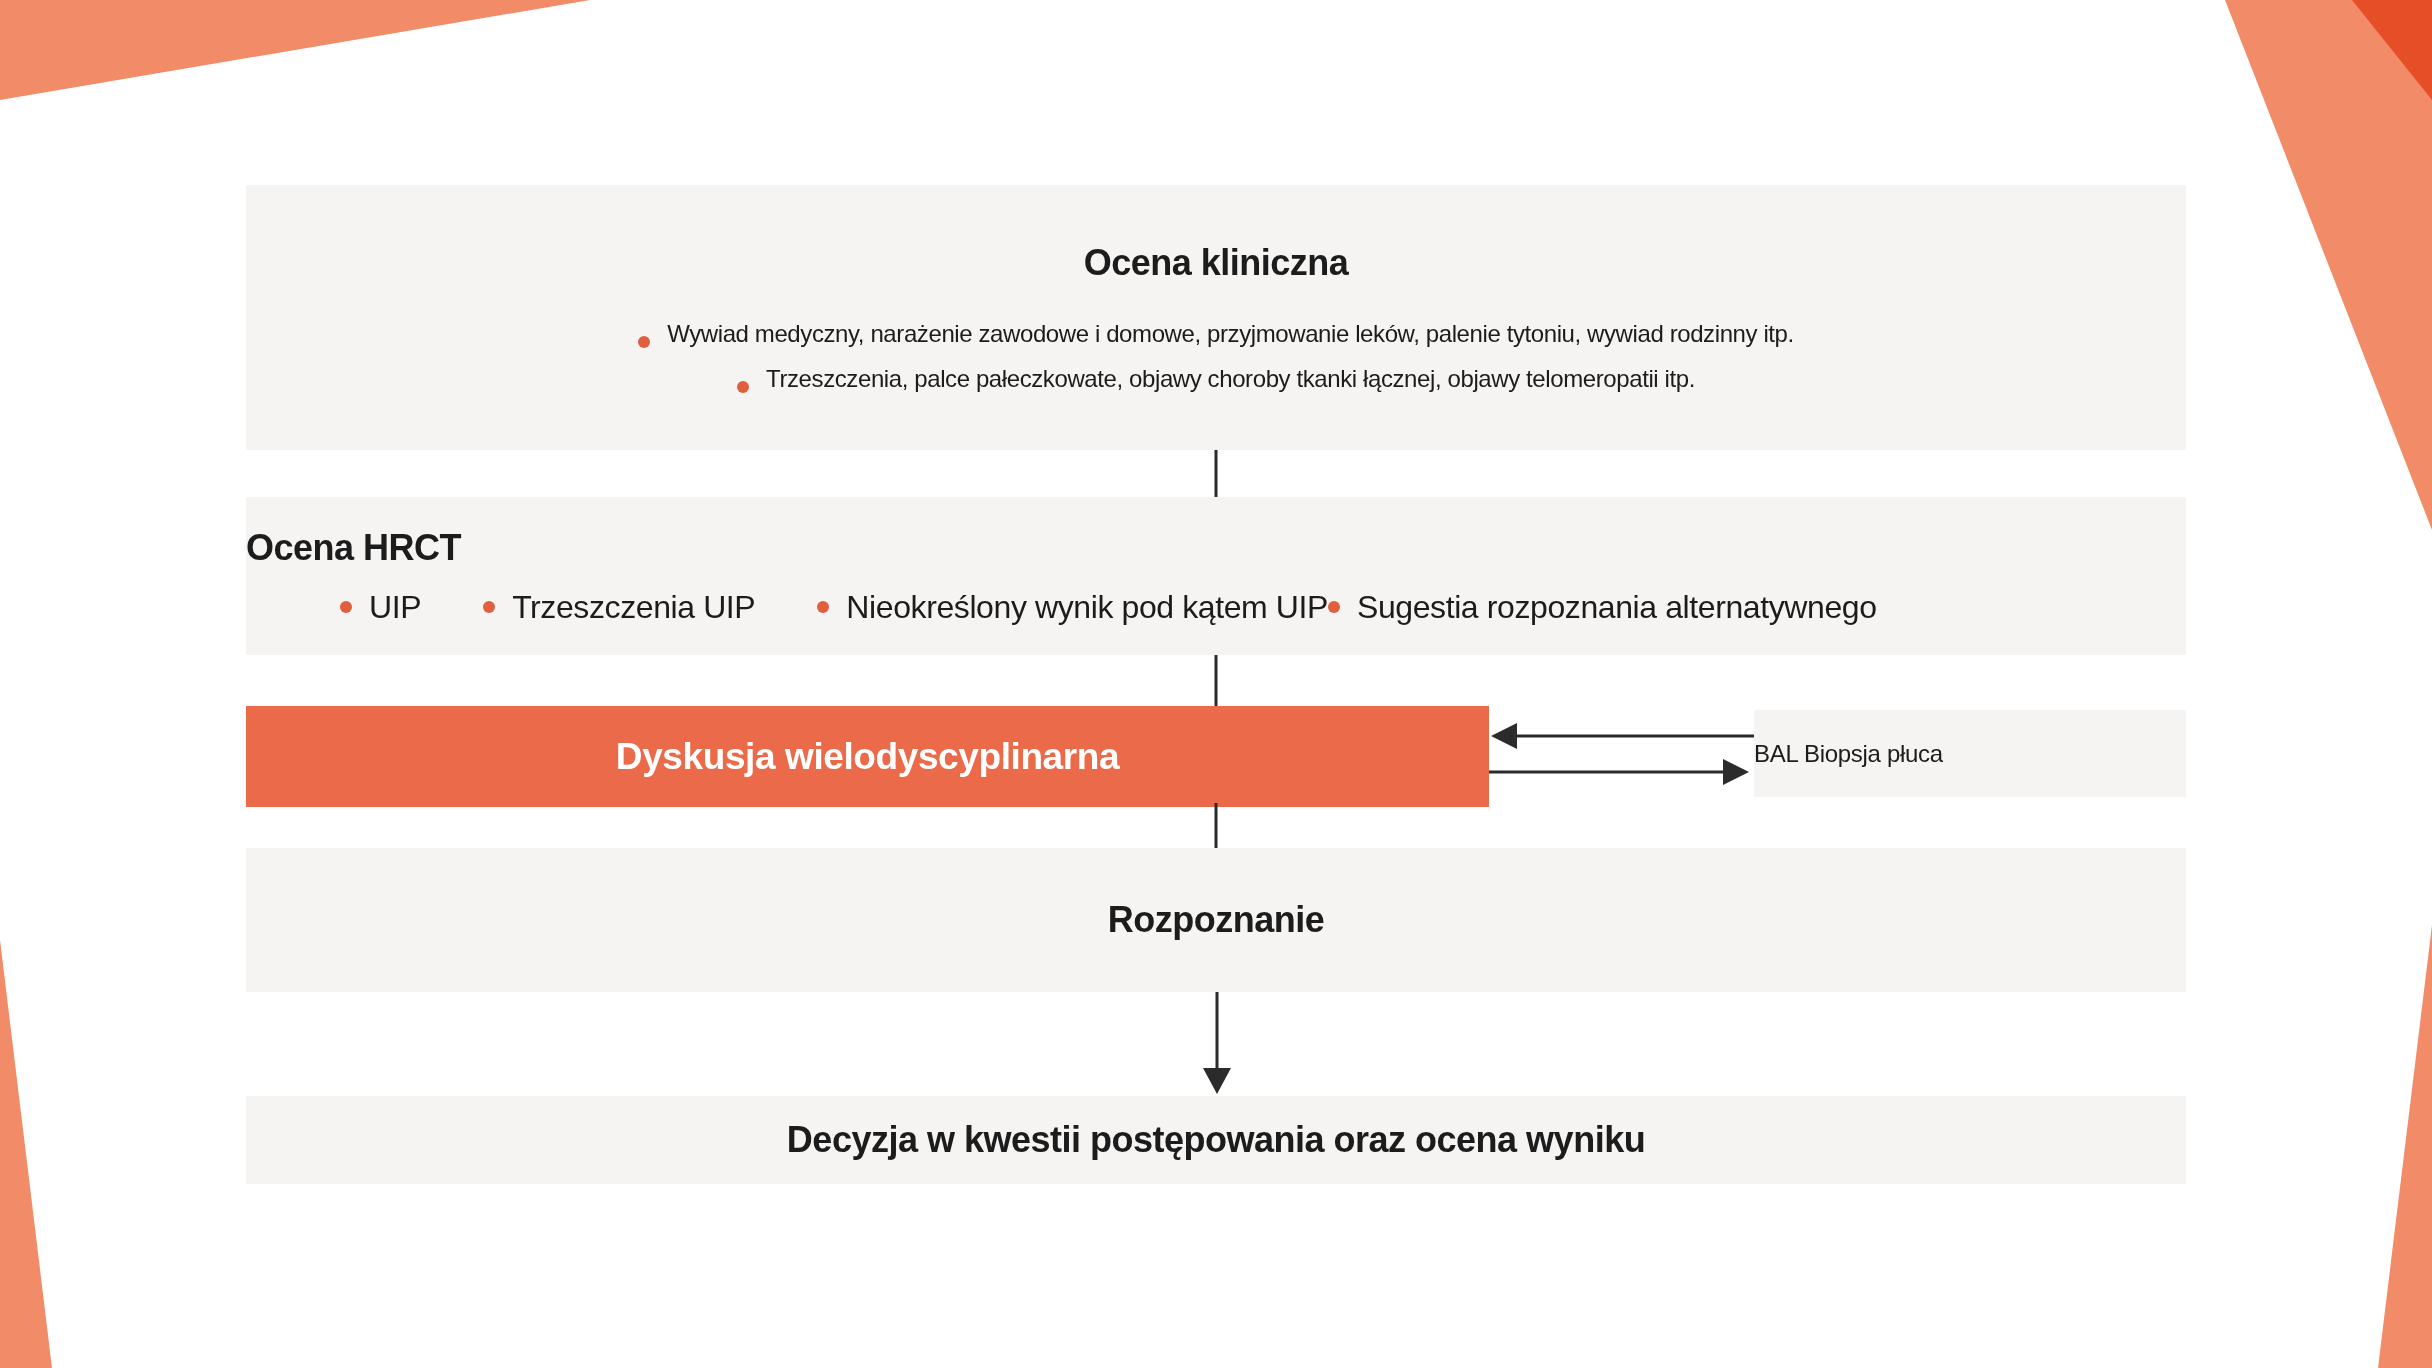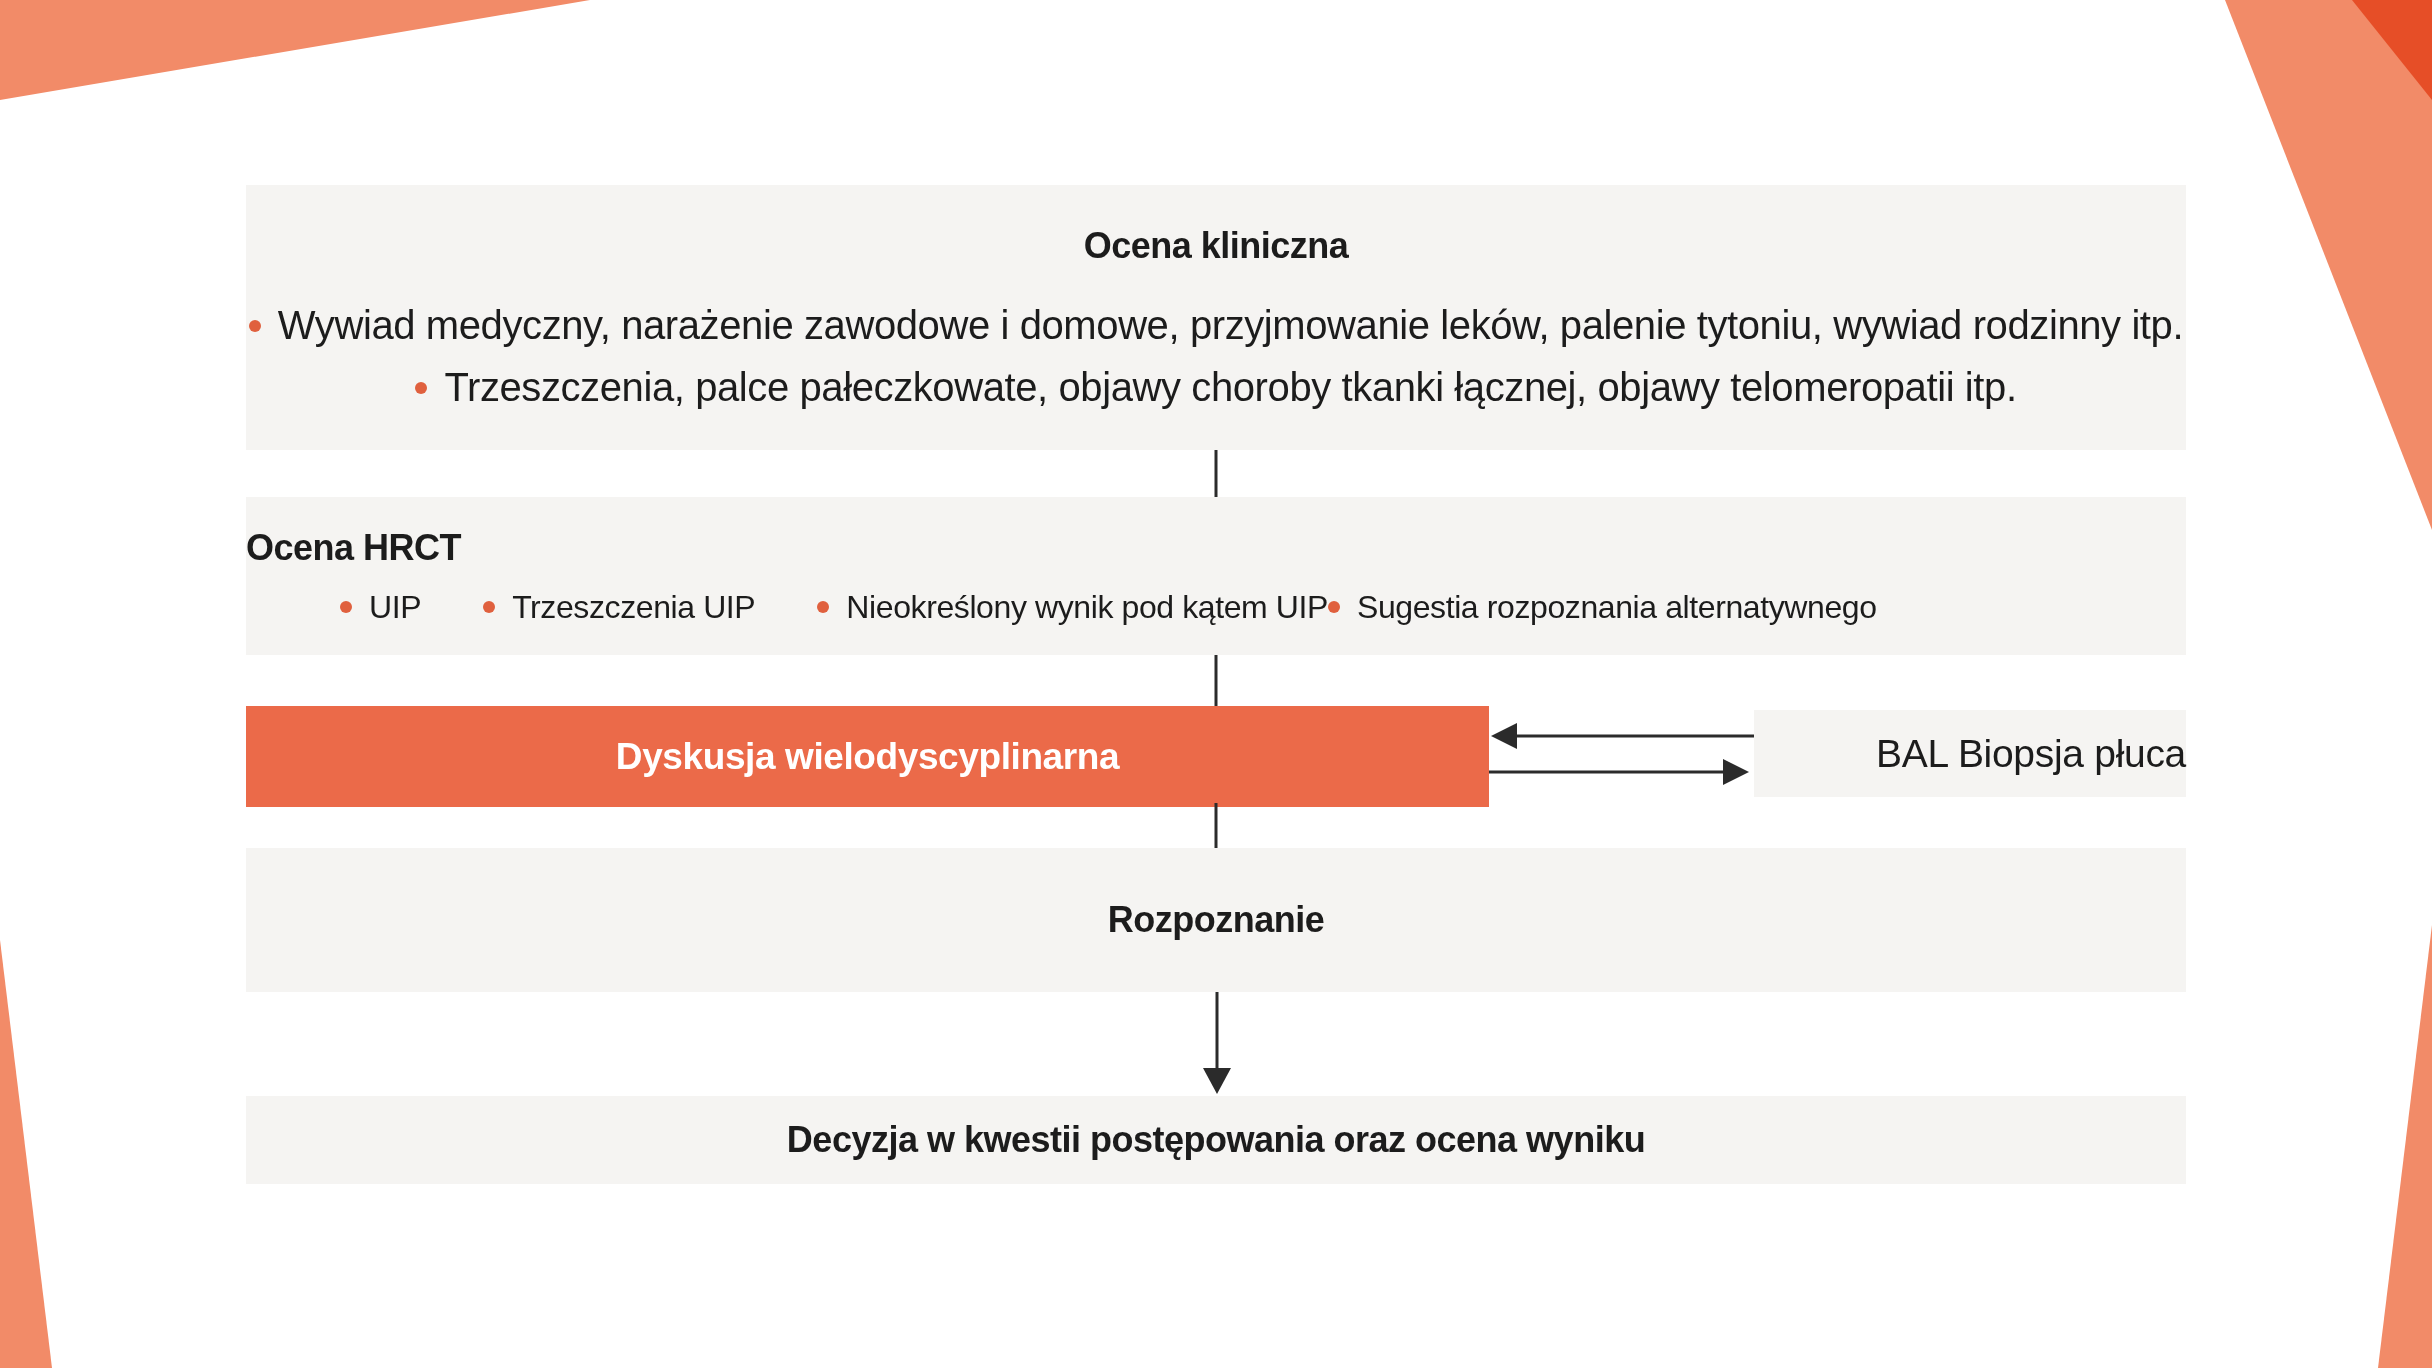--- a/index.html
+++ b/index.html
@@ -14,37 +14,37 @@
   *{box-sizing:border-box;margin:0;padding:0}
   body{margin:0;background:#fff;font-family:"Liberation Sans",sans-serif;color:var(--text)}
   .canvas{position:relative;width:2432px;height:1368px;background:#ffffff;overflow:hidden}
   svg.layer{position:absolute;left:0;top:0;width:2432px;height:1368px;pointer-events:none}
 
   .box{position:absolute;background:var(--box-bg,#F5F4F2)}
   .box-clinical{left:246px;top:185px;width:1940px;height:265px;
     display:flex;flex-direction:column;align-items:center;justify-content:center;gap:17px;padding:10px 40px}
   .box-title{font-size:36px;font-weight:700;letter-spacing:-0.5px}
   .box-clinical .box-title{margin-bottom:19px}
-  .bullet-line{display:flex;align-items:center;font-size:40px;letter-spacing:-0.4px;white-space:nowrap}
+  .bullet-line{display:flex;align-items:flex-end;font-size:24px;letter-spacing:-0.4px;white-space:nowrap}
   .dot{display:inline-block;width:12px;height:12px;border-radius:50%;background:var(--bullet-orange,#E0603E);margin-right:17px;flex:none}
 
   .box-hrct{left:246px;top:497px;width:1940px;height:158px;
     display:flex;flex-direction:column;align-items:flex-start;justify-content:center;gap:20px;padding:12px 0}
   .box-hrct .box-title{text-align:center}
   .hrct-row{display:flex;align-items:center;padding-left:94px;padding-right:20px}
   .hrct-item{display:flex;align-items:center;font-size:32px;letter-spacing:-0.4px;white-space:nowrap}
   .hrct-item+.hrct-item{margin-left:62px}
   .hrct-item.last{margin-left:auto}
 
   .box-orange{position:absolute;left:246px;top:706px;width:1243px;height:101px;
     background:var(--accent-orange,#EB6A49);display:flex;align-items:center;justify-content:center}
   .box-orange .label{color:#fff;font-size:37px;font-weight:700;letter-spacing:-0.4px}
 
   .box-bal{left:1754px;top:710px;width:432px;height:87px;
-    display:flex;align-items:center;justify-content:flex-end;font-size:39px;letter-spacing:-0.3px}
+    display:flex;align-items:center;justify-content:flex-start;font-size:24px;letter-spacing:-0.3px}
 
   .box-diagnosis{left:246px;top:848px;width:1940px;height:144px;
     display:flex;flex-direction:row;align-items:center;justify-content:center;gap:14px}
   .box-diagnosis .subtitle{font-size:32px;letter-spacing:-0.3px}
 
   .box-decision{left:246px;top:1096px;width:1940px;height:88px;
     display:flex;align-items:center;justify-content:center}
   .box-decision .box-title{font-size:36px}
 </style>
 </head>

